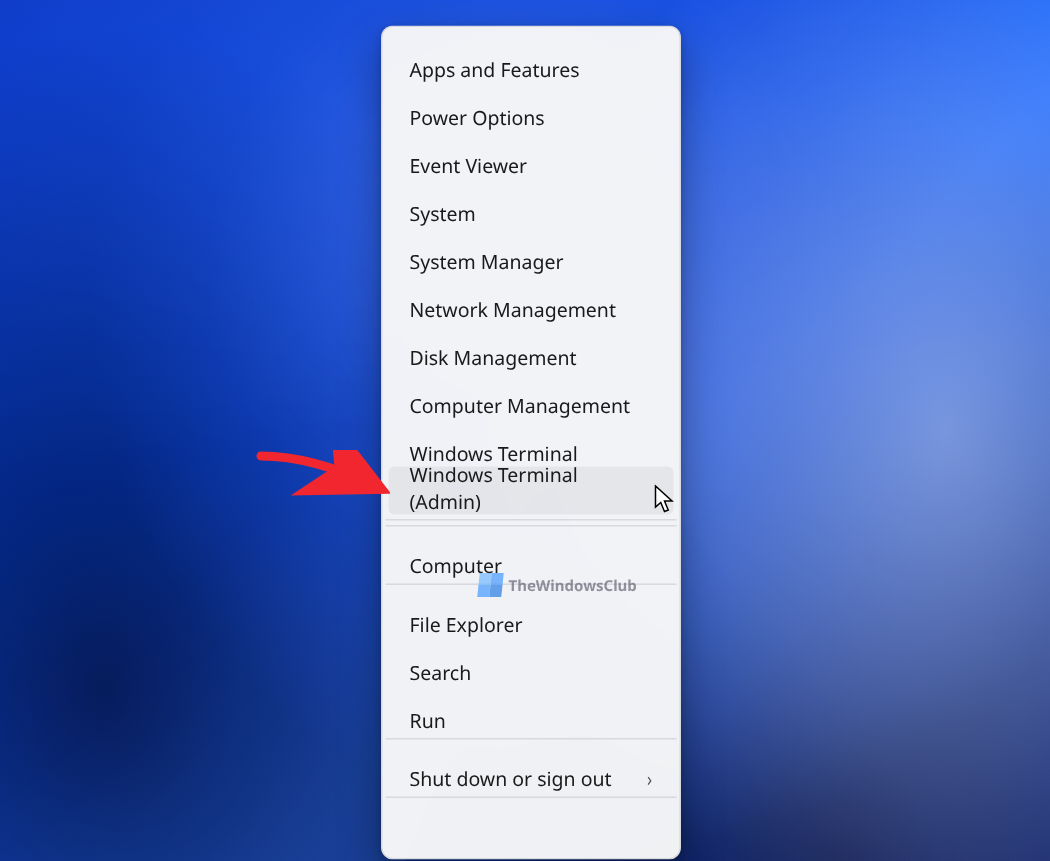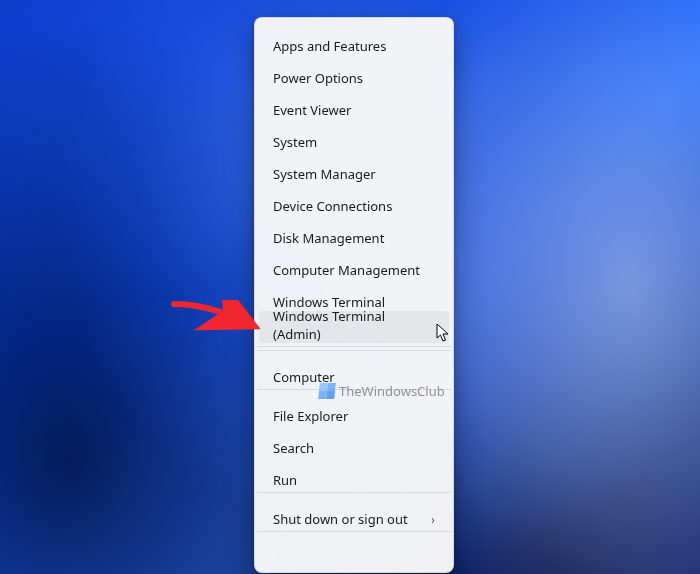--- a/index.html
+++ b/index.html
@@ -109,23 +109,23 @@
   .watermark-icon {
     width: 16px; height: 16px;
     display: grid; grid-template-columns: 1fr 1fr; grid-template-rows: 1fr 1fr;
     transform: skewX(-6deg);
   }
   .watermark-icon span:nth-child(1){background:#5fb0ff;}
   .watermark-icon span:nth-child(2){background:#2d8fff;}
   .watermark-icon span:nth-child(3){background:#2d8fff;}
   .watermark-icon span:nth-child(4){background:#0e6de0;}
   .watermark-text {
-    font-size: 13px;
+    font-size: 10px;
     color: #556;
-    font-weight: 400;
+    font-weight: 700;
   }
 </style>
 </head>
 <body>
 
 <div class="wallpaper"></div>
 <div class="swirl"></div>
 
 <div class="context-menu" id="ctx">
     <div class="menu-item">
@@ -137,21 +137,21 @@
     <div class="menu-item">
       <span>Event Viewer</span>
     </div>
     <div class="menu-item">
       <span>System</span>
     </div>
     <div class="menu-item">
       <span>System Manager</span>
     </div>
     <div class="menu-item">
-      <span>Device Connections</span>
+      <span>Network Management</span>
     </div>
     <div class="menu-item">
       <span>Disk Management</span>
     </div>
     <div class="menu-item">
       <span>Computer Management</span>
     </div>
     <div class="menu-item">
       <span>Windows Terminal</span>
     </div>

